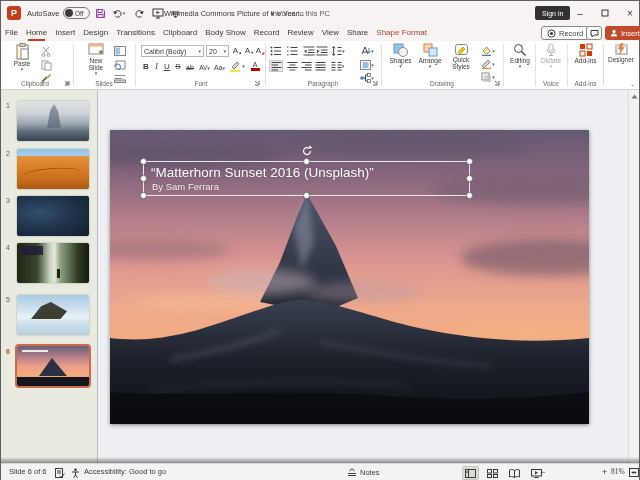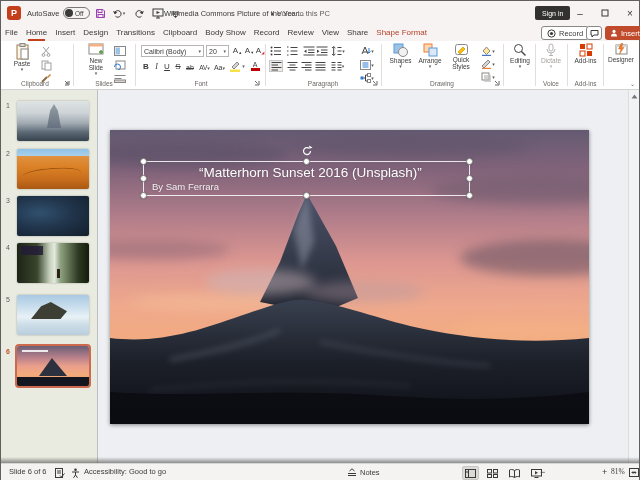--- a/index.html
+++ b/index.html
@@ -95,21 +95,21 @@
   #pane-shadow { position:absolute; left:0; bottom:0; width:100%; height:6px;
                  background:linear-gradient(180deg,rgba(0,0,0,0),rgba(60,60,60,.55)); }
 
   
   #sel-box { position:absolute; left:33px; top:31px; width:327px; height:35px;
              border:1px solid rgba(255,255,255,.85); }
   .handle { position:absolute; width:7px; height:7px; border-radius:50%; background:#fff;
             border:1px solid #8a8886; box-shadow:0 0 1px rgba(0,0,0,.4); }
   #rotate-handle { position:absolute; left:50%; top:-17px; margin-left:-6px; width:12px; height:12px; }
   #slide-title { position:absolute; left:7px; top:3px; font-size:13.5px; color:#fff; white-space:nowrap;
-                 text-shadow:0 0 2px rgba(0,0,0,.25);margin-left:48px; }
+                 text-shadow:0 0 2px rgba(0,0,0,.25); }
   #slide-byline { position:absolute; left:8px; top:19px; font-size:9.5px; color:#f4f2f2;
                   text-shadow:0 0 2px rgba(0,0,0,.25); }
 
   
   #statusbar { position:absolute; left:0; top:462px; width:100%; height:18px; background:#f4f3f1;
                border-top:1px solid #d8d6d4; font-size:7.5px; color:#3b3a39; }
   .sb { position:absolute; top:3px; }
   .viewbtn { position:absolute; top:2px; width:17px; height:14px; display:flex; align-items:center; justify-content:center; border-radius:2px; }
   .viewbtn.sel { background:#dcdad7; border:1px solid #c8c6c4; }
 </style>

